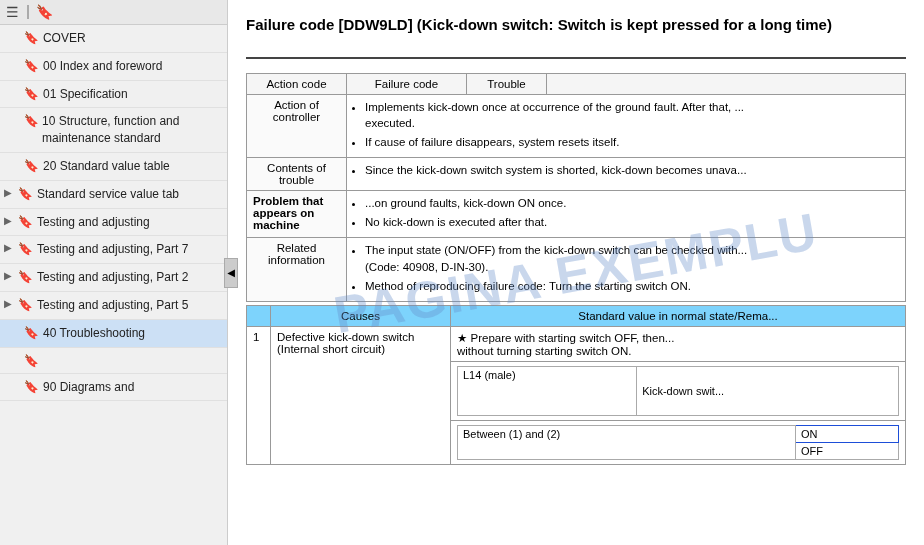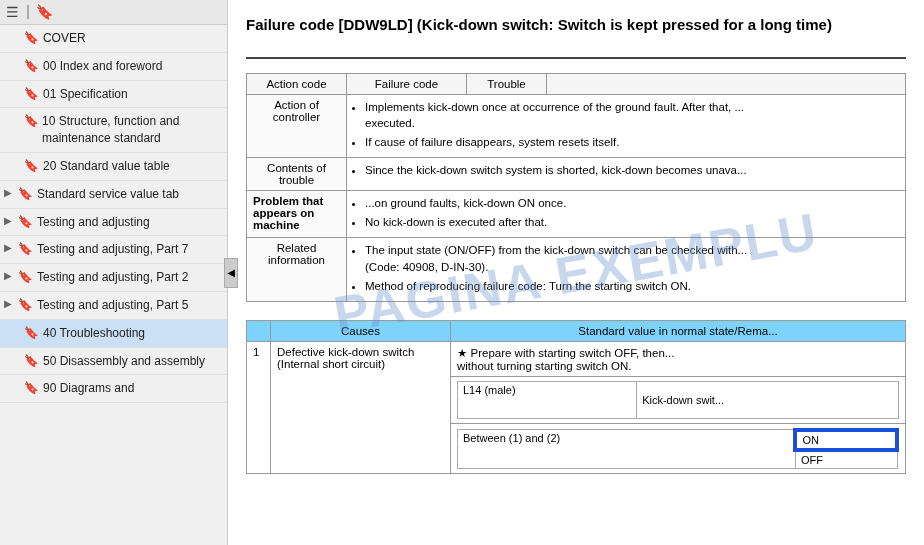--- a/index.html
+++ b/index.html
@@ -84,21 +84,21 @@
       margin-bottom: 14px;
       line-height: 1.4;
       border-bottom: 2px solid #444;
       padding-bottom: 22px;
     }
 
     
     .failure-table {
       width: 100%;
       border-collapse: collapse;
-      margin-bottom: 18px;
+      margin-bottom: 3px;
       font-size: 11.5px;
     }
     .failure-table th, .failure-table td {
       border: 1px solid #999;
       padding: 4px 6px;
       vertical-align: top;
       text-align: left;
     }
     .failure-table th {
       background: #f5f5f5;
@@ -258,21 +258,20 @@
 
       <div class="sidebar-item active">
         <span class="arrow">&nbsp;</span>
         <span class="bookmark-icon">🔖</span>
         <span class="item-label">40 Troubleshooting</span>
       </div>
 
       <div class="sidebar-item">
         <span class="arrow">&nbsp;</span>
         <span class="bookmark-icon">🔖</span>
-        <span class="item-label">50 Disassembly and assembly</span>
       </div>
 
       <div class="sidebar-item">
         <span class="arrow">&nbsp;</span>
         <span class="bookmark-icon">🔖</span>
         <span class="item-label">90 Diagrams and</span>
       </div>
 
     </div>
   </div>
@@ -345,33 +344,33 @@
         <td class="num-cell" rowspan="4">1</td>
         <td rowspan="4">Defective kick-down switch<br>(Internal short circuit)</td>
         <td>★ Prepare with starting switch OFF, then...<br>without turning starting switch ON.</td>
       </tr>
       <tr>
         <td>
           <table style="width:100%;border-collapse:collapse;font-size:11px;">
             <tbody>
                 <tr>
               <td style="border:1px solid #aaa;padding:2px 5px;">L14 (male)</td>
-              <td style="border:1px solid #aaa;padding:12px 5px;">Kick-down swit...</td>
+              <td style="border:1px solid #aaa;padding:18px 5px;">Kick-down swit...</td>
             </tr>
           </tbody>
             </table>
         </td>
       </tr>
       <tr>
         <td>
           <table style="width:100%;border-collapse:collapse;font-size:11px;">
             <tbody>
                 <tr>
               <td style="border:1px solid #aaa;padding:2px 5px;" rowspan="2">Between (1) and (2)</td>
-              <td style="border:4px solid #1d4ed8;padding:2px 5px;">ON</td>
+              <td style="border:1px solid #1d4ed8;padding:2px 5px;">ON</td>
             </tr>
             <tr>
               <td style="border:1px solid #aaa;padding:2px 5px;">OFF</td>
             </tr>
           </tbody>
             </table>
         </td>
       </tr>
     </tbody>
   </table>

